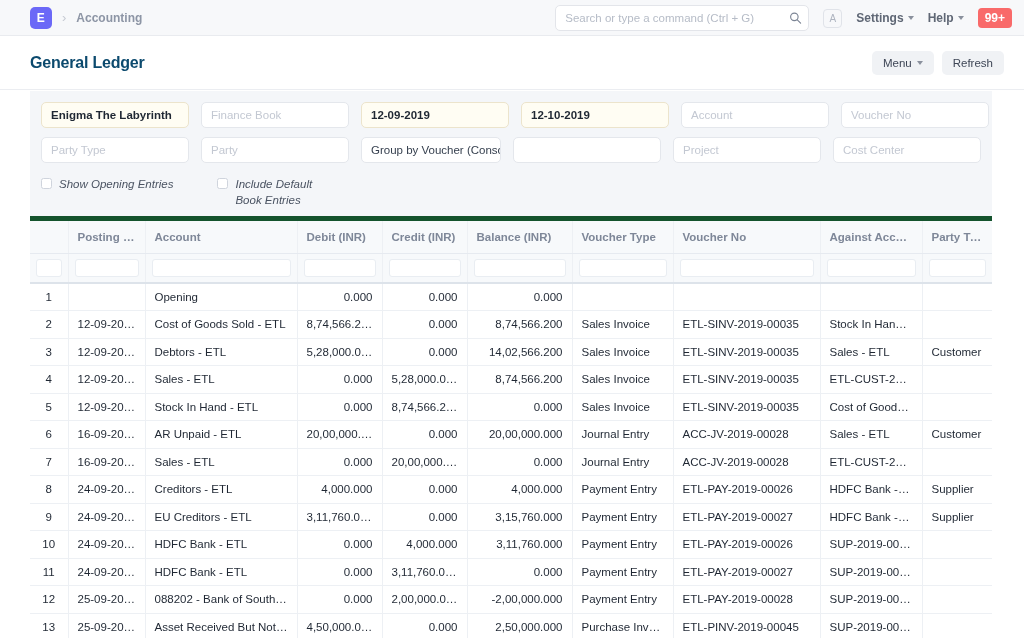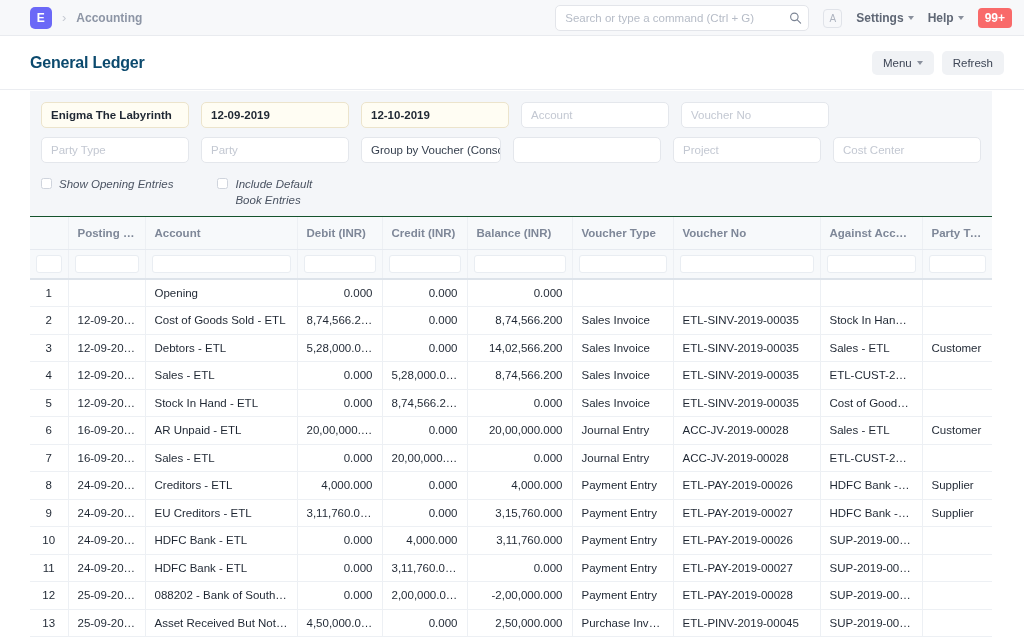--- a/index.html
+++ b/index.html
@@ -173,21 +173,21 @@
   }
   .cb-label {
     font-size: 11.5px; color: #4a5362; line-height: 1.35; font-style: italic;
   }
 
   
   .table-wrap {
     position: absolute;
     left: 0; right: 0; top: 125px; bottom: 0;
     background: #ffffff;
-    border-top: 1px solid #14532d;
+    border-top: 5px solid #14532d;
     overflow: hidden;
   }
   table.dt {
     border-collapse: collapse;
     table-layout: fixed;
     width: 100%;
     font-size: 11.5px;
   }
   table.dt th, table.dt td {
     border-right: 1px solid #edf0f4;
@@ -281,20 +281,21 @@
     </button>
     <button class="btn-default">Refresh</button>
   </div>
 </div>
 
 <div class="content">
 
   <div class="filters">
     <div class="filter-row">
       <input class="fld filled" value="Enigma The Labyrinth" style="">
+      <input class="fld" placeholder="Finance Book" style="">
       <input class="fld filled" value="12-09-2019" style="">
       <input class="fld filled" value="12-10-2019" style="">
       <input class="fld" placeholder="Account" style="">
       <input class="fld" placeholder="Voucher No" style="">
     </div>
     <div class="filter-row">
       <input class="fld" placeholder="Party Type" style="">
       <input class="fld" placeholder="Party" style="">
       <div class="fld sel">Group by Voucher (Consolidated)</div>
       <input class="fld blank" placeholder="" style="">

